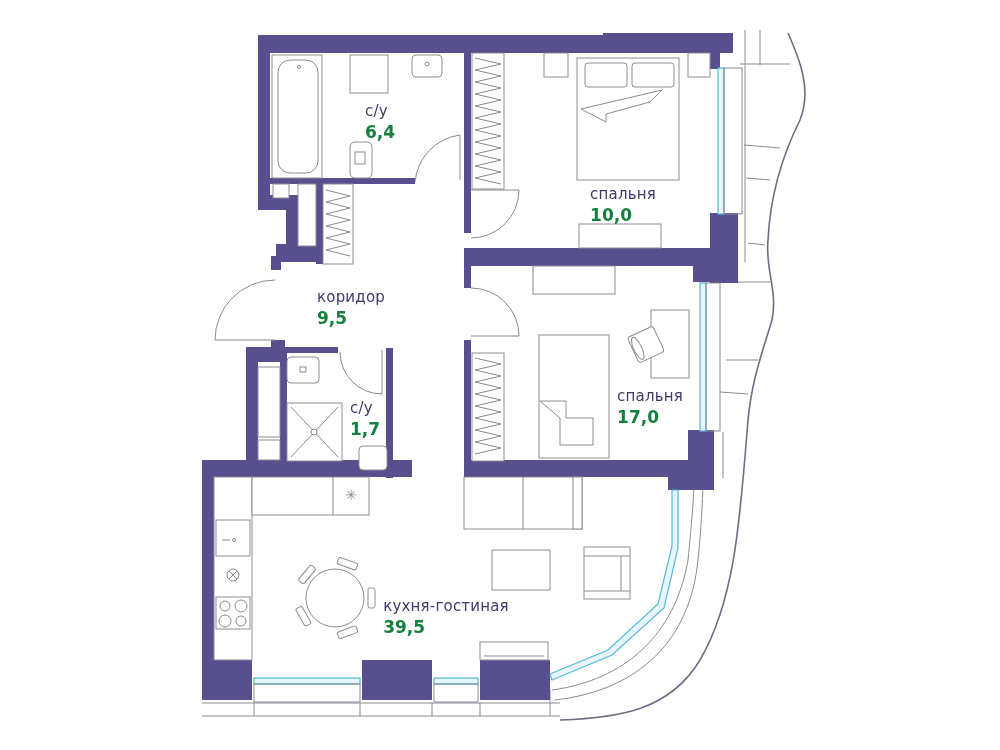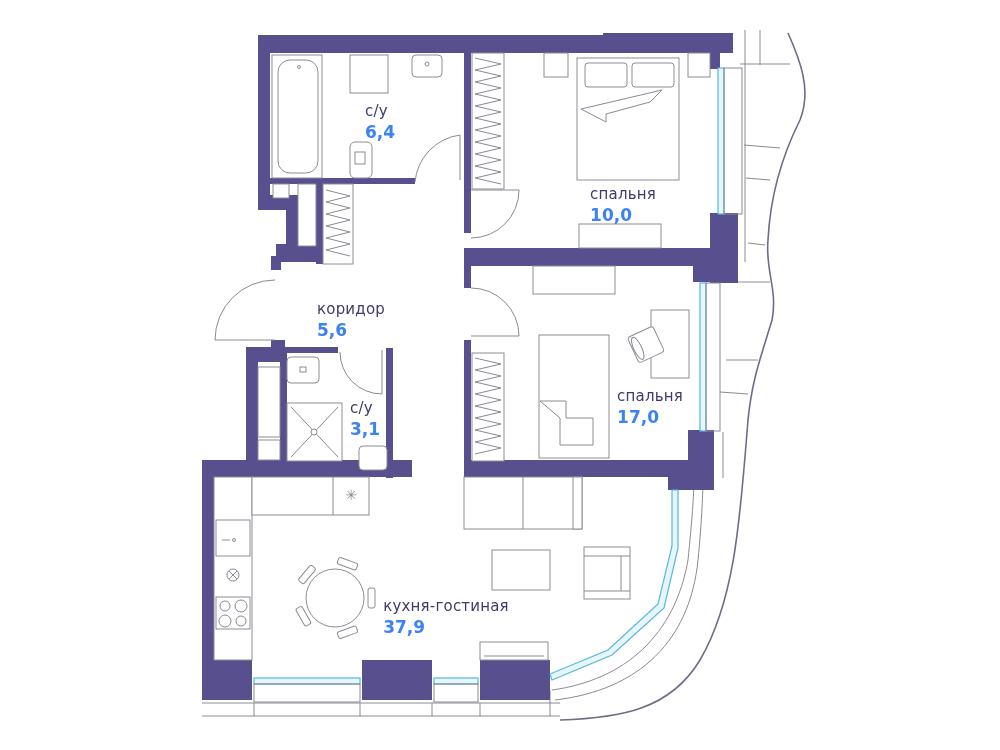--- a/index.html
+++ b/index.html
@@ -5,21 +5,21 @@
     html, body { margin: 0; padding: 0; background: #ffffff; }
     body { width: 1000px; height: 750px; position: relative; overflow: hidden; font-family: "DejaVu Sans", sans-serif; }
     svg { position: absolute; left: 0; top: 0; }
     .wall { fill: #574f8e; }
     .thin { fill: none; stroke: #8a8a94; stroke-width: 1; }
     .furn { fill: #ffffff; stroke: #8c8c96; stroke-width: 1; }
     .glass { fill: #e6f6fc; stroke: #56b7dd; stroke-width: 1.2; }
     .outline { fill: none; stroke: #6f6d86; stroke-width: 1.6; }
     .label { position: absolute; text-align: left; color: #3f3a6b; font-family: "DejaVu Sans", sans-serif; font-size: 15px; line-height: 18px; transform: translateX(-50%); white-space: nowrap; }
     .label .name { display: block; font-weight: normal; letter-spacing: 0.2px; }
-    .label .area { display: block; font-weight: bold; font-size: 17px; margin-top: 3px; color: #3b82f6; }
+    .label .area { display: block; font-weight: bold; font-size: 17px; margin-top: 3px; color: #15803d; }
   </style>
 </head>
 <body>
 
 <svg width="1000" height="750" viewBox="0 0 1000 750" xmlns="http://www.w3.org/2000/svg">
 
   <g>
     <path class="outline" d="M 788 33 C 800 60, 812 90, 800 120 C 780 160, 770 200, 768 240 C 765 270, 778 290, 772 320 C 760 360, 752 380, 748 420 C 740 520, 735 600, 700 660 C 670 710, 620 718, 560 720"></path>
     <path class="thin" d="M 555 700 C 640 690, 690 640, 698 560 C 702 520, 703 490, 703 478"></path>
     <path class="thin" d="M 552 690 C 625 680, 675 635, 688 560 C 692 520, 694 495, 694 478"></path>
@@ -221,28 +221,28 @@
 </svg>
 
 <div class="label" style="left:380px; top:102px;">
   <span class="name">с/у</span>
   <span class="area">6,4</span>
 </div>
 <div class="label" style="left:623px; top:185px;">
   <span class="name">спальня</span>
   <span class="area">10,0</span>
 </div>
-<div class="label" style="left:351px; top:300px;">
+<div class="label" style="left:351px; top:288px;">
   <span class="name">коридор</span>
-  <span class="area">5,6</span>
+  <span class="area">9,5</span>
 </div>
 <div class="label" style="left:650px; top:387px;">
   <span class="name">спальня</span>
   <span class="area">17,0</span>
 </div>
 <div class="label" style="left:365px; top:399px;">
   <span class="name">с/у</span>
-  <span class="area">3,1</span>
+  <span class="area">1,7</span>
 </div>
 <div class="label" style="left:446px; top:597px;">
   <span class="name">кухня-гостиная</span>
-  <span class="area">37,9</span>
+  <span class="area">39,5</span>
 </div>
 
 </body></html>

